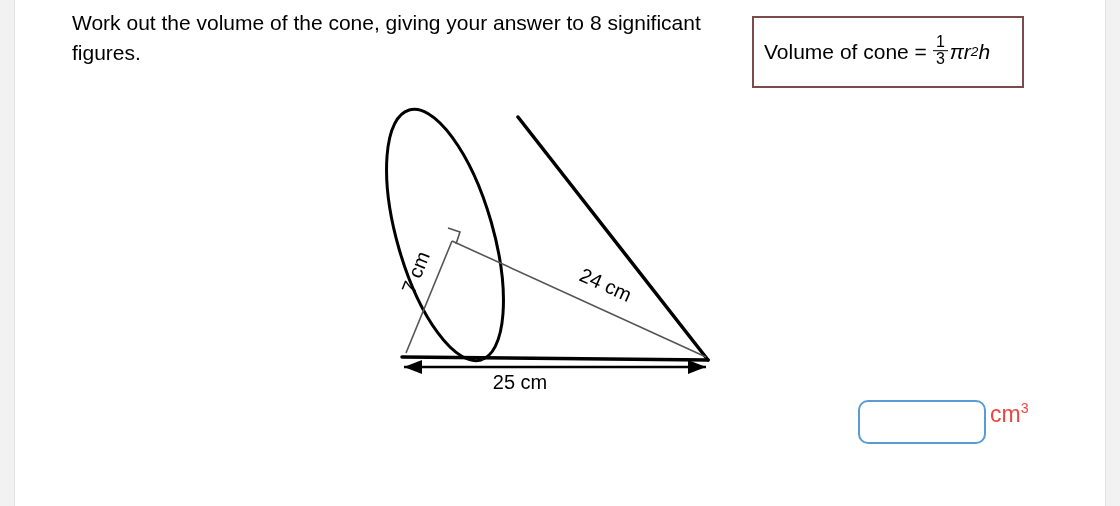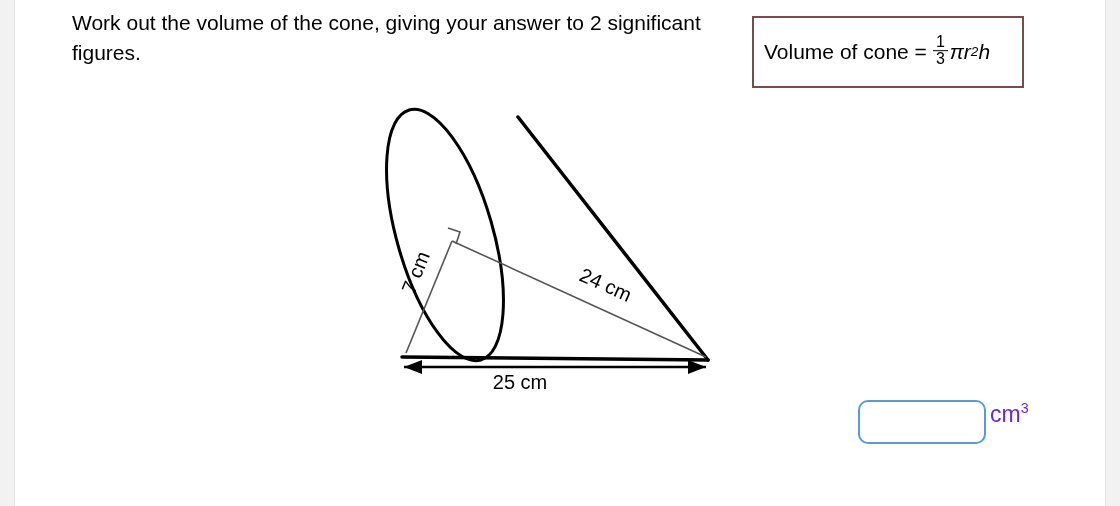--- a/index.html
+++ b/index.html
@@ -99,36 +99,36 @@
     border: 2px solid #5b9bd5;
     border-radius: 10px;
     box-sizing: border-box;
     background: #ffffff;
   }
   .answer-units {
     position: absolute;
     left: 990px;
     top: 400px;
     font-size: 23px;
-    color: #6d28d9;
+    color: #ef4444;
   }
   .answer-units .sup3 {
     font-size: 0.62em;
     vertical-align: super;
   }
 </style>
 </head>
 <body>
 
 <div class="page">
 
   <div class="edge-left"></div>
   <div class="edge-right"></div>
 
-  <div class="question-text">Work out the volume of the cone, giving your answer to 2 significant figures.</div>
+  <div class="question-text">Work out the volume of the cone, giving your answer to 8 significant figures.</div>
 
   <div class="formula-box">
     <div class="formula-inner">
       <span>Volume of cone =</span>
       <span class="frac">
         <span class="num">1</span>
         <span class="den">3</span>
       </span>
       <span class="fitalic">π</span>
         <span class="fitalic">r</span>

